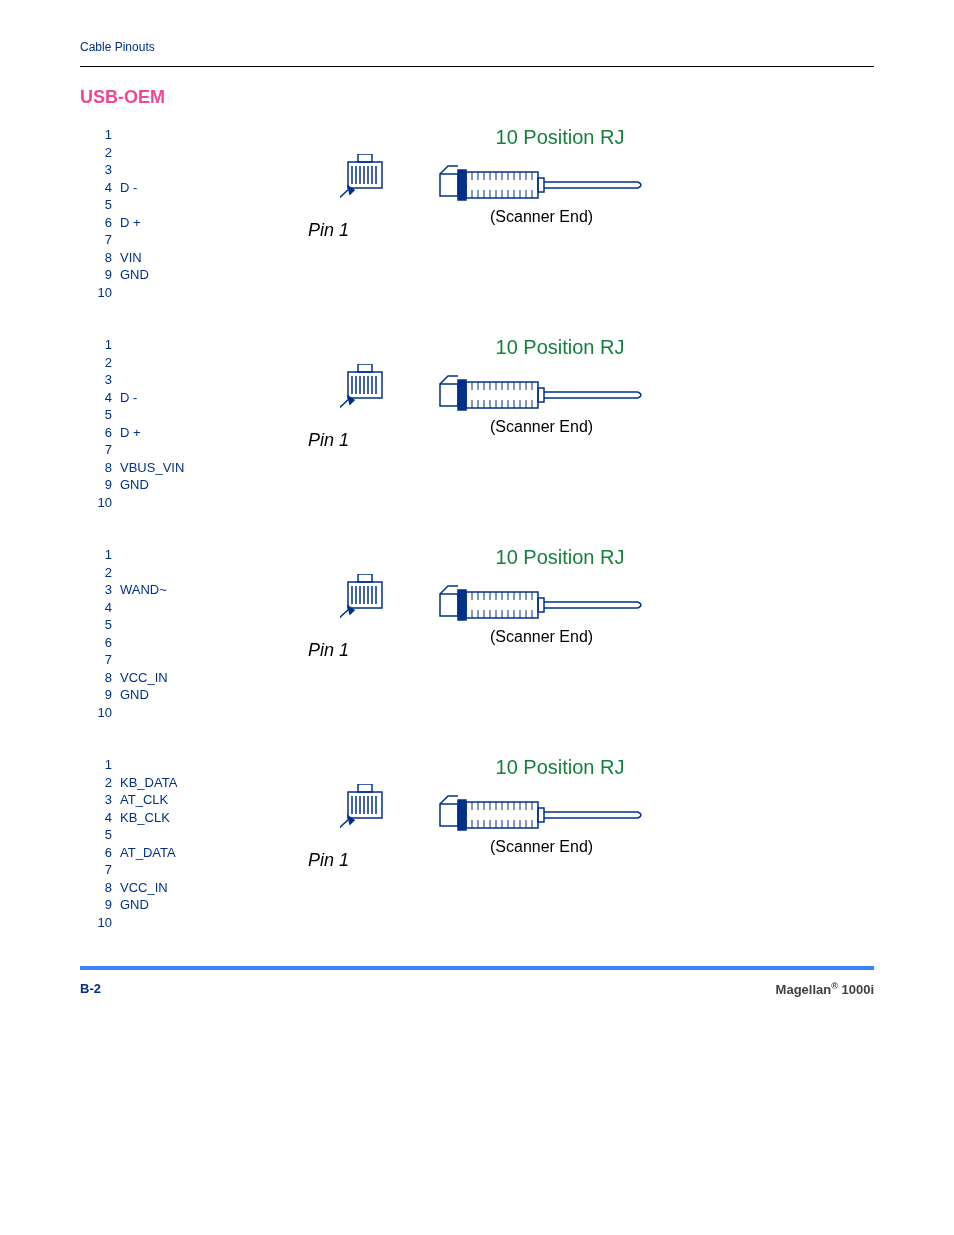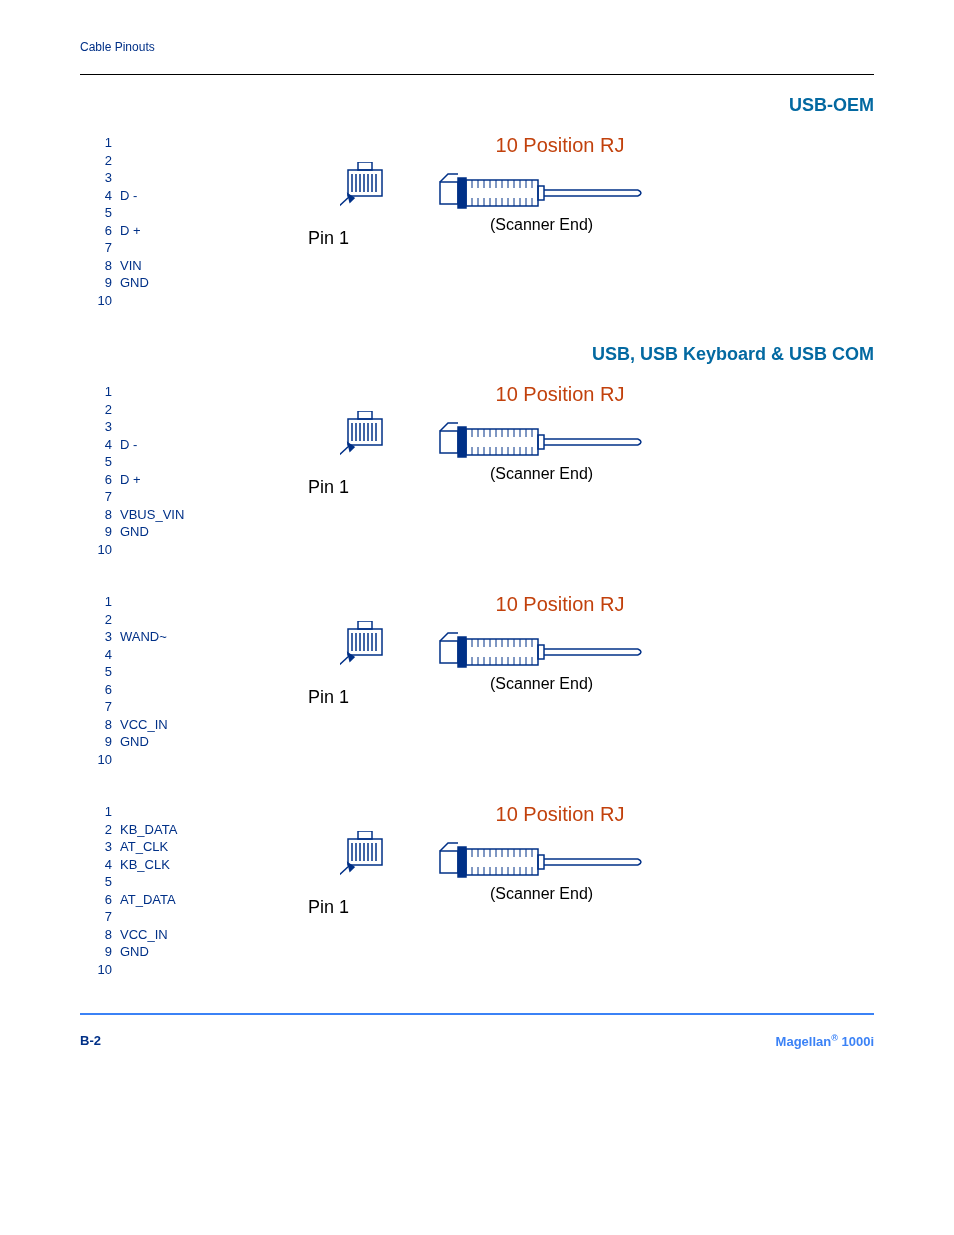--- a/index.html
+++ b/index.html
@@ -7,29 +7,28 @@
     margin: 0;
     padding: 40px 80px 30px 80px;
     width: 954px;
     box-sizing: border-box;
     color: #000;
   }
   .header-bar {
     color: #003087;
     font-size: 12px;
     border-bottom: 1px solid #000;
-    padding-bottom: 20px;
+    padding-bottom: 12px;
     margin-bottom: 20px;
   }
   .section-title {
-    color: #0369a1;
+    color: #ec4899;
     font-weight: bold;
     font-size: 18px;
     margin: 10px 0 18px 0;
-    text-align: right;
   }
   .pinout-block {
     display: flex;
     align-items: flex-start;
     margin-bottom: 30px;
   }
   .pin-list {
     color: #003087;
     font-size: 13px;
     line-height: 1.35;
@@ -39,59 +38,60 @@
   .pin-row { display: flex; }
   .pin-num { width: 22px; text-align: right; padding-right: 8px; }
   .pin-name { }
   .diagram-area {
     flex: 1;
     position: relative;
     height: 180px;
   }
   .diagram-title {
     font-size: 20px;
-    color: #c2410c;
+    color: #15803d;
     text-align: center;
     position: absolute;
     left: 220px;
     top: 0;
     width: 260px;
   }
   .scanner-end-label {
     font-size: 16px;
     position: absolute;
     left: 280px;
     top: 82px;
   }
   .pin1-label {
     font-size: 18px;
     position: absolute;
     left: 98px;
     top: 94px;
+    font-style: italic;
   }
   .plug-svg {
     position: absolute;
     left: 130px;
     top: 28px;
   }
   .jack-svg {
     position: absolute;
     left: 228px;
     top: 34px;
   }
   .footer {
     display: flex;
     justify-content: space-between;
-    border-top: 2px solid #3b82f6;
-    padding-top: 18px;
+    border-top: 4px solid #3b82f6;
+    padding-top: 11px;
     margin-top: 30px;
     font-size: 13px;
   }
   .footer-left { color: #003087; font-weight: bold; }
-  .footer-right { color: #3b82f6; font-weight: bold; }
+  .footer-right { color: #404040; font-weight: bold; }
   .footer-right .reg { font-size: 9px; vertical-align: super; }
 </style>
 </head>
 <body>
 
 <div class="header-bar">Cable Pinouts</div>
 
 <div id="sections">
     <div>
       <div class="section-title">USB-OEM</div>
@@ -190,21 +190,20 @@
       <line x1="106" y1="28" x2="200" y2="28"></line>
       <path d="M 200 22 Q 206 25 200 28"></path>
     </g>
   </svg></div>
           <div class="pin1-label">Pin 1</div>
           <div class="scanner-end-label">(Scanner End)</div>
         </div>
       </div>
     </div>
     <div>
-      <div class="section-title">USB, USB Keyboard &amp; USB COM</div>
       <div class="pinout-block">
         <div class="pin-list">
           <div class="pin-row">
             <div class="pin-num">1</div>
             <div class="pin-name"></div>
           </div>
           <div class="pin-row">
             <div class="pin-num">2</div>
             <div class="pin-name"></div>
           </div>

